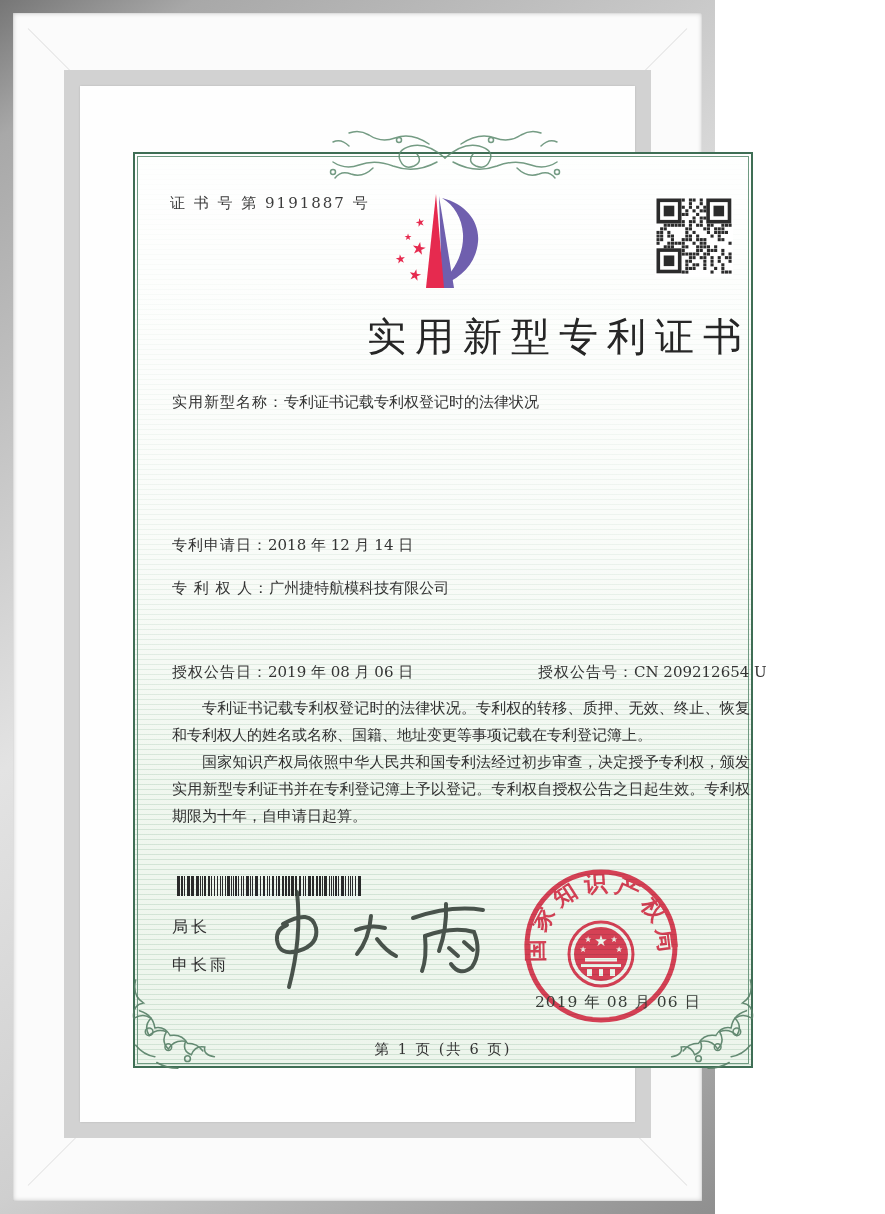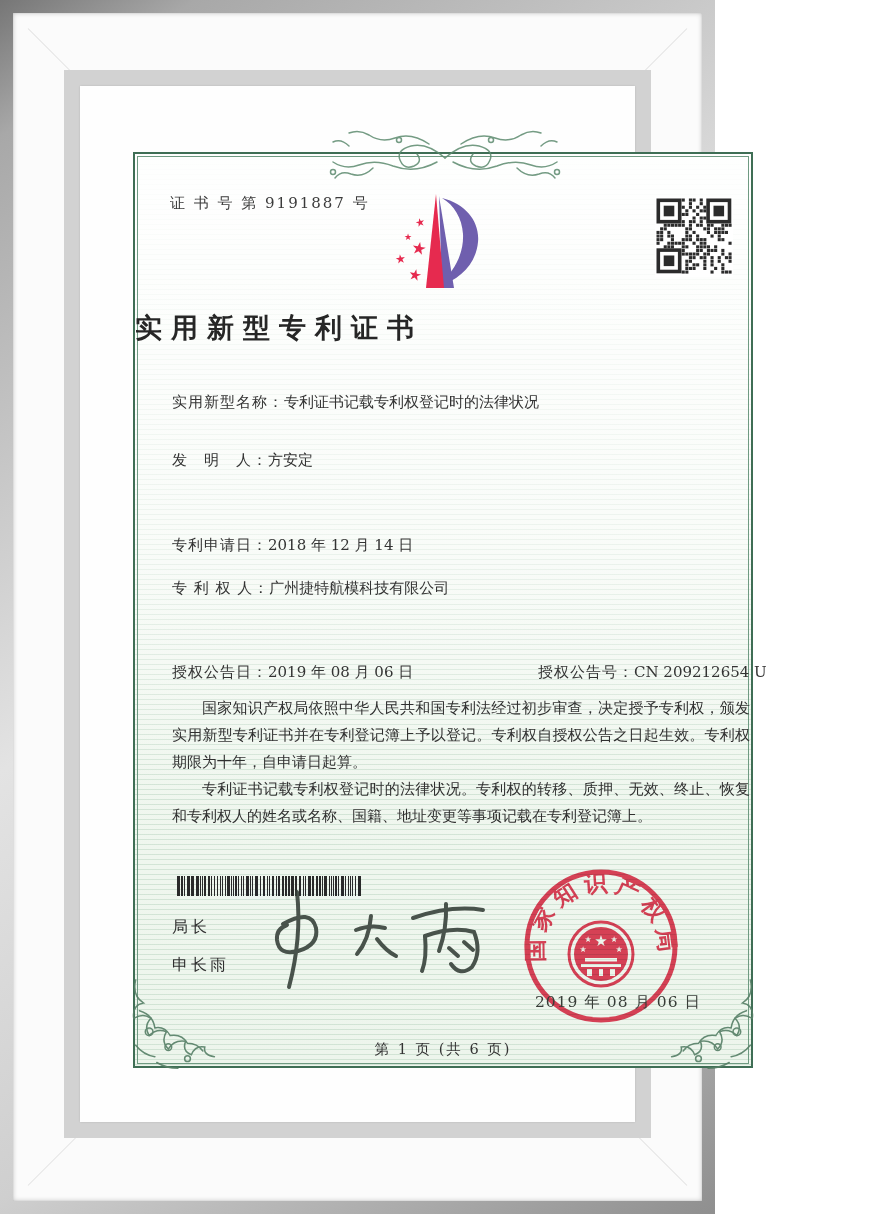--- a/index.html
+++ b/index.html
@@ -28,22 +28,22 @@
     background:
       linear-gradient(180deg,rgba(255,255,255,.95) 0%,rgba(255,255,255,.55) 42%,rgba(255,255,255,0) 70%),
       repeating-linear-gradient(180deg,var(--green-line) 0 1px,rgba(0,0,0,0) 1px 5px),
       linear-gradient(180deg,#f6faf5 0%,#edf5ec 100%)}
   .cert-inner{position:absolute;inset:2px;border:1px solid var(--green-mid);pointer-events:none}
 
   .cert-no{position:absolute;left:35px;top:40px;font-size:15px;letter-spacing:2px;color:#3a3a3a}
   .logo{position:absolute;left:253px;top:34px;width:94px;height:106px}
   .qr{position:absolute;left:520px;top:43px;width:78px;height:80px;background:#fff;padding:1px}
   .qr svg{width:76px;height:76px;display:block}
-  .title{position:absolute;left:0;top:156px;width:100%;text-align:left;
-    font-size:27px;font-weight:bold;letter-spacing:9px;color:#262626}
+  .title{position:absolute;left:0;top:156px;width:100%;text-align:right;
+    font-size:39px;font-weight:normal;letter-spacing:9px;color:#262626}
 
   .frow{position:absolute;left:37px;width:575px;font-size:15px;color:#333;white-space:nowrap}
   .frow .lbl{letter-spacing:1px}
   .grant-no-group{position:absolute;left:366px;top:0}
 
   .body-text{position:absolute;left:37px;top:541px;width:578px;font-size:15px;
     line-height:27px;text-align:justify;color:#303030}
   .body-text p{text-indent:2em}
 
   .barcode{position:absolute;left:42px;top:722px;width:186px;height:20px}
@@ -303,37 +303,34 @@
               </g>
           </g>
         </svg>
       </div>
 
       <div class="title">实用新型专利证书</div>
 
       <div class="frow" style="top:239px">
         <span class="lbl">实用新型名称：</span><span>专利证书记载专利权登记时的法律状况</span>
       </div>
-      <div class="frow" style="top:297px">
-        <span class="lbl">发　明　人：</span><span>方安定</span>
-      </div>
       <div class="frow" style="top:382px">
         <span class="lbl">专利申请日：</span><span>2018 年 12 月 14 日</span>
       </div>
       <div class="frow" style="top:425px">
         <span class="lbl">专 利 权 人：</span><span>广州捷特航模科技有限公司</span>
       </div>
       <div class="frow" style="top:509px">
         <span class="lbl">授权公告日：</span><span>2019 年 08 月 06 日</span>
         <span class="grant-no-group"><span class="lbl">授权公告号：</span><span>CN 209212654 U</span></span>
       </div>
 
       <div class="body-text">
+        <p>专利证书记载专利权登记时的法律状况。专利权的转移、质押、无效、终止、恢复和专利权人的姓名或名称、国籍、地址变更等事项记载在专利登记簿上。</p>
         <p>国家知识产权局依照中华人民共和国专利法经过初步审查，决定授予专利权，颁发实用新型专利证书并在专利登记簿上予以登记。专利权自授权公告之日起生效。专利权期限为十年，自申请日起算。</p>
-        <p>专利证书记载专利权登记时的法律状况。专利权的转移、质押、无效、终止、恢复和专利权人的姓名或名称、国籍、地址变更等事项记载在专利登记簿上。</p>
       </div>
 
       <div class="barcode" id="barcode-bars">
           <i style="left: 0px; width: 3px;"></i>
           <i style="left: 4px; width: 2px;"></i>
           <i style="left: 7px; width: 1px;"></i>
           <i style="left: 10px; width: 3px;"></i>
           <i style="left: 14px; width: 3px;"></i>
           <i style="left: 19px; width: 3px;"></i>
           <i style="left: 23px; width: 1px;"></i>

